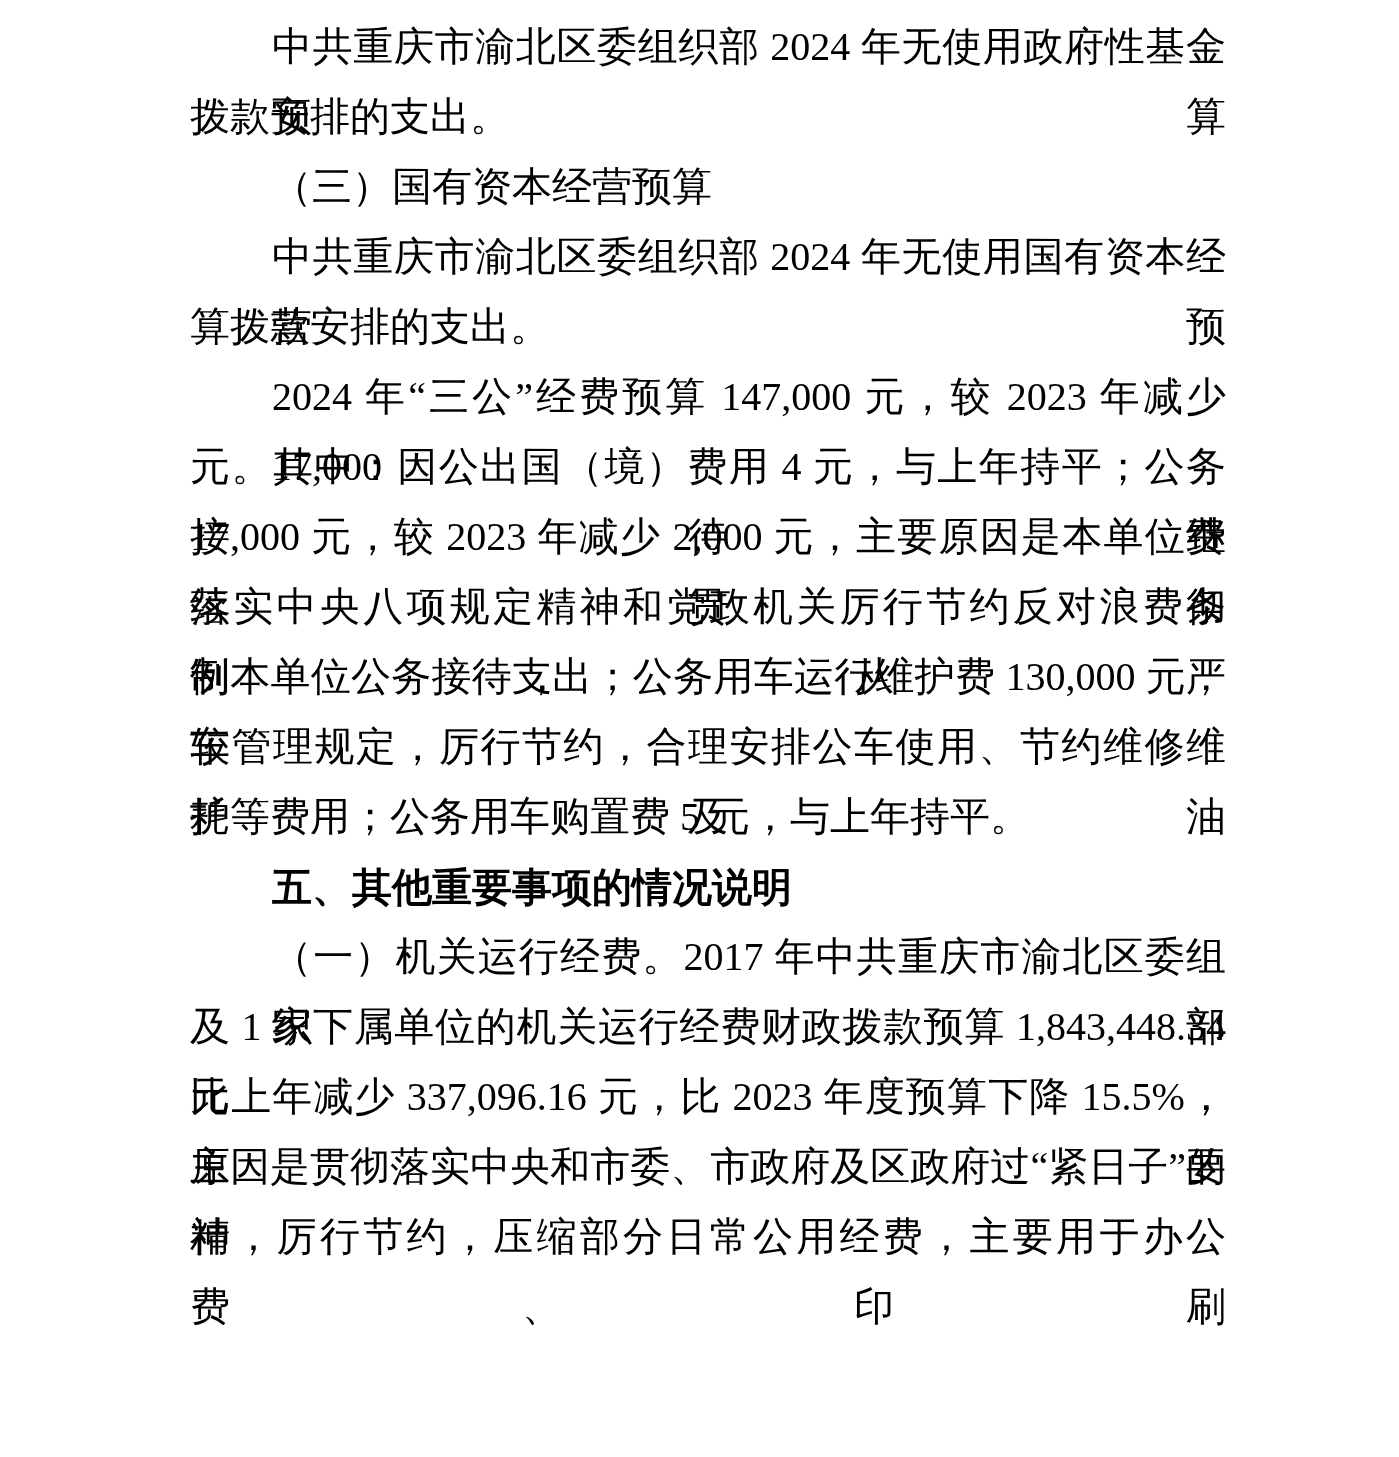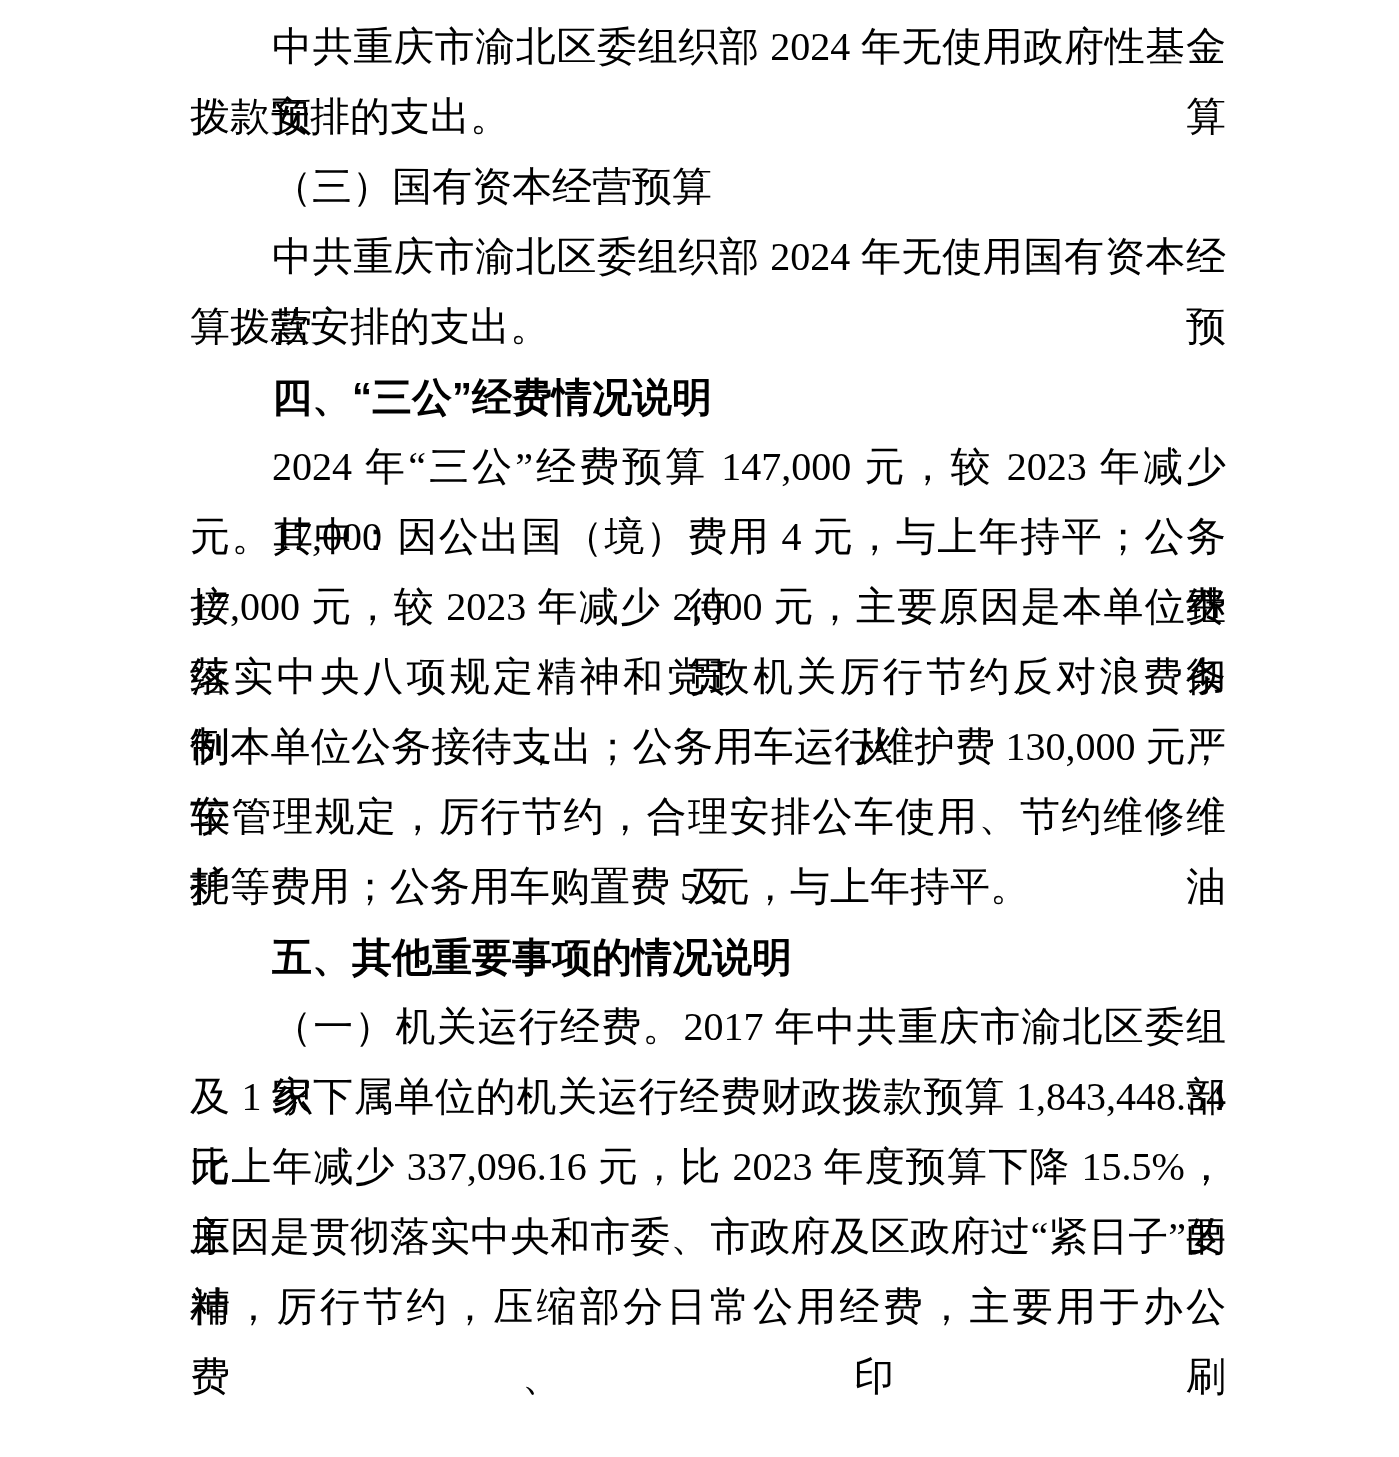--- a/index.html
+++ b/index.html
@@ -53,21 +53,20 @@
 </head>
 <body>
 
 <div class="page">
   <div class="textblock">
     <div class="line j indent">中共重庆市渝北区委组织部 2024 年无使用政府性基金预算</div>
     <div class="line">拨款安排的支出。</div>
     <div class="line indent">（三）国有资本经营预算</div>
     <div class="line j indent">中共重庆市渝北区委组织部 2024 年无使用国有资本经营预</div>
     <div class="line">算拨款安排的支出。</div>
-    <div class="line heading indent">四、“三公”经费情况说明</div>
     <div class="line j indent">2024 年“三公”经费预算 147,000 元，较 2023 年减少 17,000</div>
     <div class="line j">元。其中：因公出国（境）费用 4 元，与上年持平；公务接待费</div>
     <div class="line j">17,000 元，较 2023 年减少 2,000 元，主要原因是本单位继续贯彻</div>
     <div class="line j">落实中央八项规定精神和党政机关厉行节约反对浪费条例，从严</div>
     <div class="line j">制本单位公务接待支出；公务用车运行维护费 130,000 元，较</div>
     <div class="line j">车管理规定，厉行节约，合理安排公车使用、节约维修维护及油</div>
     <div class="line">耗等费用；公务用车购置费 5 元，与上年持平。</div>
     <div class="line heading indent">五、其他重要事项的情况说明</div>
     <div class="line j indent">（一）机关运行经费。2017 年中共重庆市渝北区委组织部</div>
     <div class="line j">及 1 家下属单位的机关运行经费财政拨款预算 1,843,448.34 元，</div>

